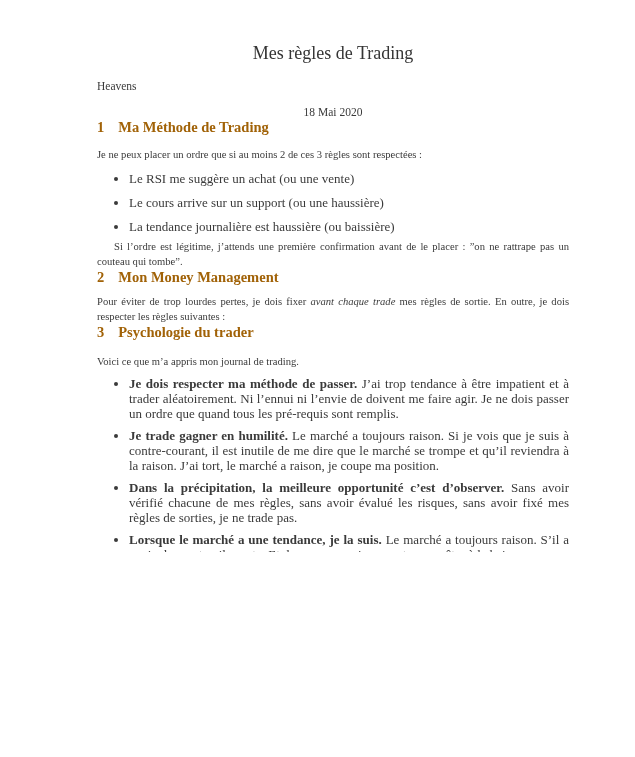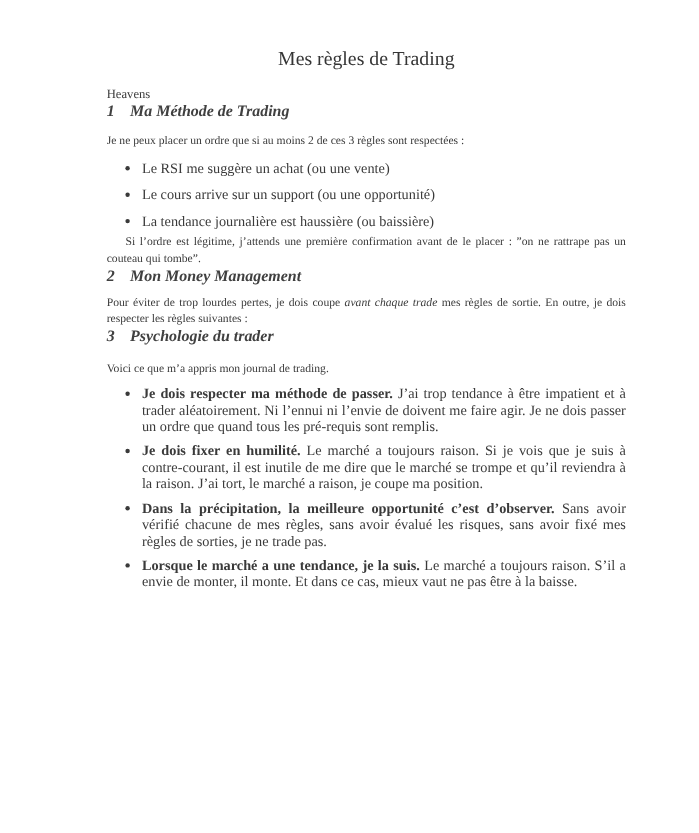--- a/index.html
+++ b/index.html
@@ -34,24 +34,23 @@
   }
   .doc-date {
     margin-top: 13px;
     text-align: center;
     font-size: 11.5px;
     line-height: 13px;
   }
   h2.sec {
     font-size: 14.5px;
     font-weight: bold;
-    color: #404040;
+    color: #a16207;
     line-height: 1.2;
     margin: 0;
-    font-style: italic;
   }
   .sec-num { display: inline-block; margin-right: 14px; }
   .mt30 { margin-top: 30px; }
   .mt14 { margin-top: 14px; }
   .mt13 { margin-top: 13px; }
   p {
     font-size: 10.6px;
     line-height: 15px;
     text-align: justify;
     margin: 0;
@@ -87,43 +86,44 @@
   }
 </style>
 </head>
 <body>
 
 <div class="page">
   <div class="content">
 
     <h1 class="doc-title">Mes règles de Trading</h1>
     <div class="doc-author">Heavens</div>
+    <div class="doc-date">18 Mai 2020</div>
 
     <section>
       <h2 class="sec mt30"><span class="sec-num">1</span><span>Ma Méthode de Trading</span></h2>
       <p class="p-intro1">Je ne peux placer un ordre que si au moins 2 de ces 3 règles sont respectées :</p>
       <ul>
         <li>Le RSI me suggère un achat (ou une vente)</li>
-        <li>Le cours arrive sur un support (ou une opportunité)</li>
+        <li>Le cours arrive sur un support (ou une haussière)</li>
         <li>La tendance journalière est haussière (ou baissière)</li>
       </ul>
       <p class="p-closing">Si l’ordre est légitime, j’attends une première confirmation avant de le placer : ”on ne rattrape pas un couteau qui tombe”.</p>
     </section>
 
     <section>
       <h2 class="sec mt14"><span class="sec-num">2</span><span>Mon Money Management</span></h2>
-      <p class="p-intro2"><span>Pour éviter de trop lourdes pertes, je dois coupe </span><span class="it">avant chaque trade</span><span> mes règles de sortie. En outre, je dois respecter les règles suivantes :</span></p>
+      <p class="p-intro2"><span>Pour éviter de trop lourdes pertes, je dois fixer </span><span class="it">avant chaque trade</span><span> mes règles de sortie. En outre, je dois respecter les règles suivantes :</span></p>
     </section>
 
     <section>
       <h2 class="sec mt13"><span class="sec-num">3</span><span>Psychologie du trader</span></h2>
       <p class="p-intro3">Voici ce que m’a appris mon journal de trading.</p>
       <ul class="rules">
         <li><span class="rule-lead">Je dois respecter ma méthode de passer.</span><span> J’ai trop tendance à être impatient et à trader aléatoirement. Ni l’ennui ni l’envie de doivent me faire agir. Je ne dois passer un ordre que quand tous les pré-requis sont remplis.</span></li>
-        <li><span class="rule-lead">Je dois fixer en humilité.</span><span> Le marché a toujours raison. Si je vois que je suis à contre-courant, il est inutile de me dire que le marché se trompe et qu’il reviendra à la raison. J’ai tort, le marché a raison, je coupe ma position.</span></li>
+        <li><span class="rule-lead">Je trade gagner en humilité.</span><span> Le marché a toujours raison. Si je vois que je suis à contre-courant, il est inutile de me dire que le marché se trompe et qu’il reviendra à la raison. J’ai tort, le marché a raison, je coupe ma position.</span></li>
         <li><span class="rule-lead">Dans la précipitation, la meilleure opportunité c’est d’observer.</span><span> Sans avoir vérifié chacune de mes règles, sans avoir évalué les risques, sans avoir fixé mes règles de sorties, je ne trade pas.</span></li>
         <li><span class="rule-lead">Lorsque le marché a une tendance, je la suis.</span><span> Le marché a toujours raison. S’il a envie de monter, il monte. Et dans ce cas, mieux vaut ne pas être à la baisse.</span></li>
       </ul>
     </section>
 
   </div>
 
   <div class="page-number">1</div>
 </div>
 

